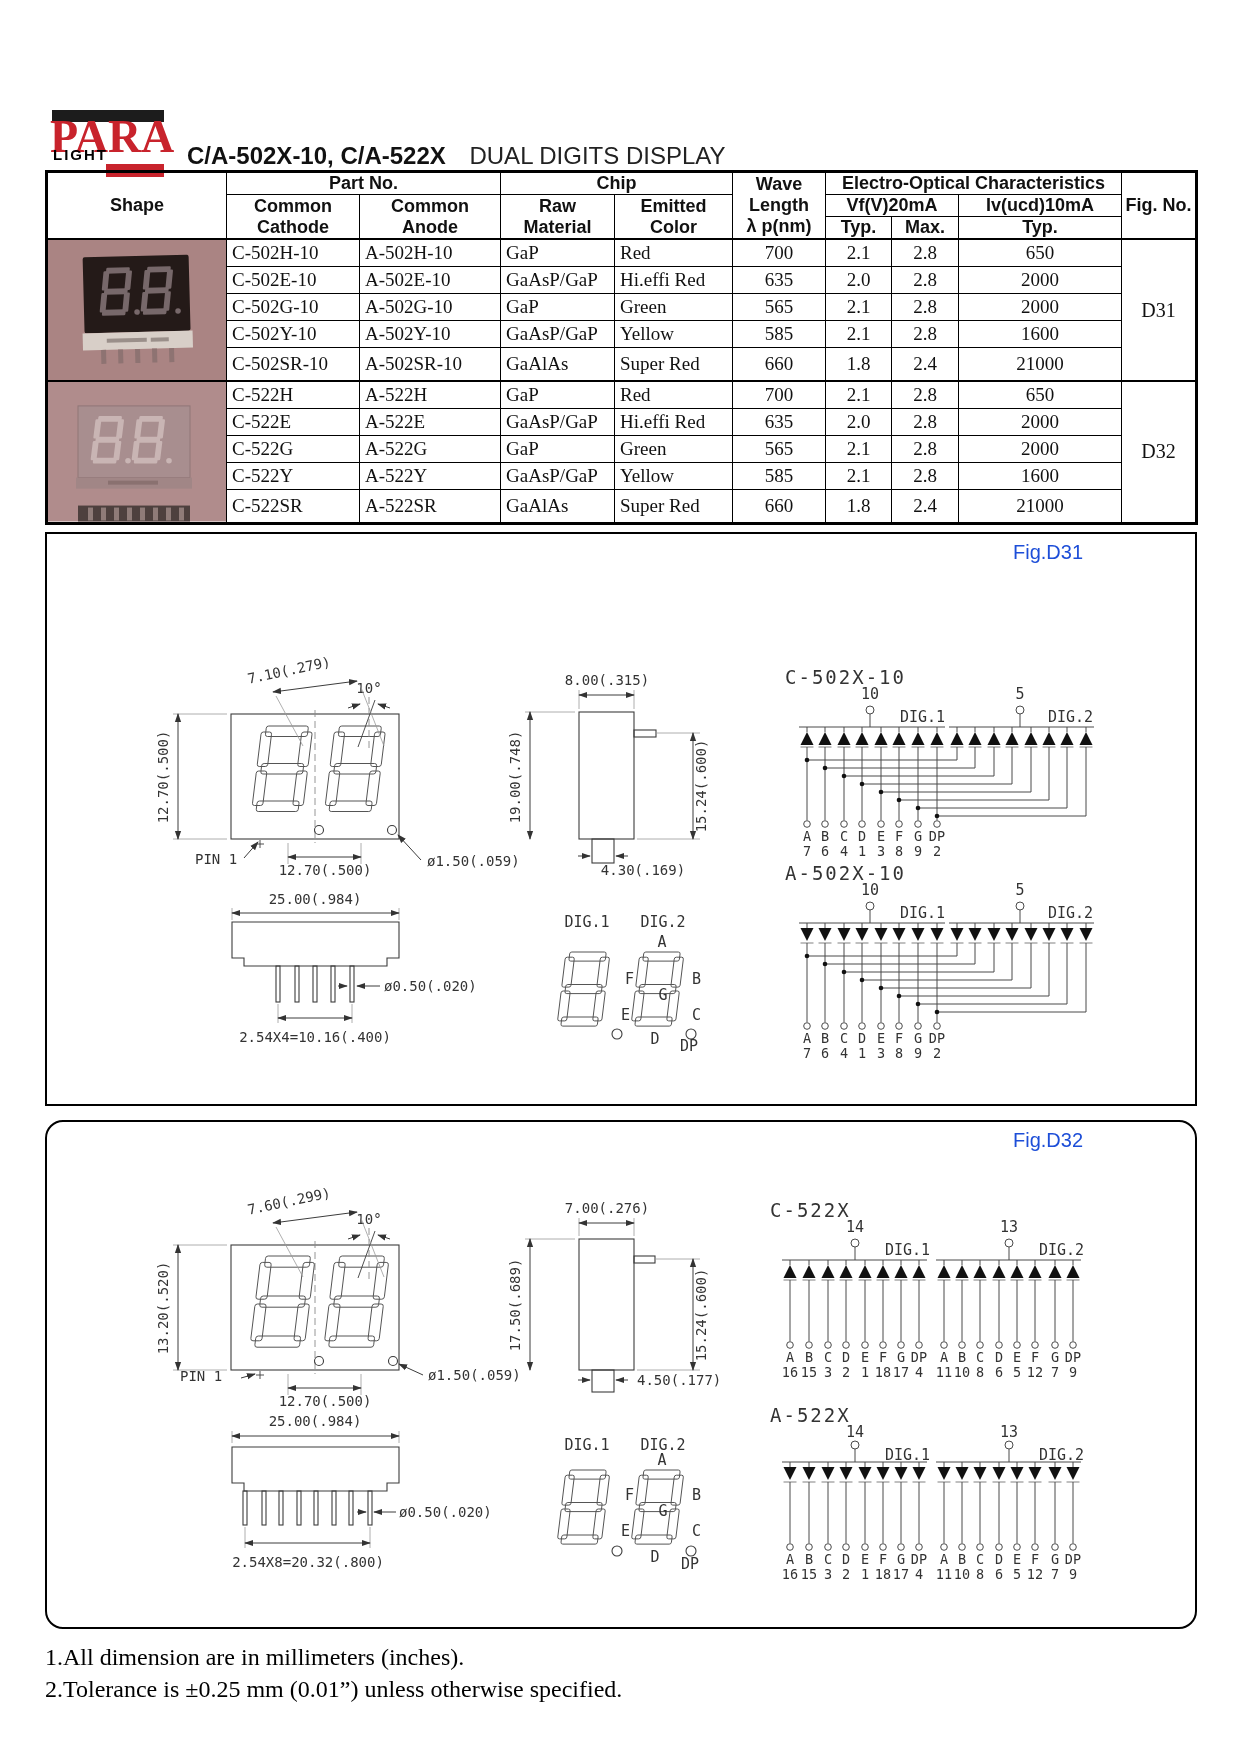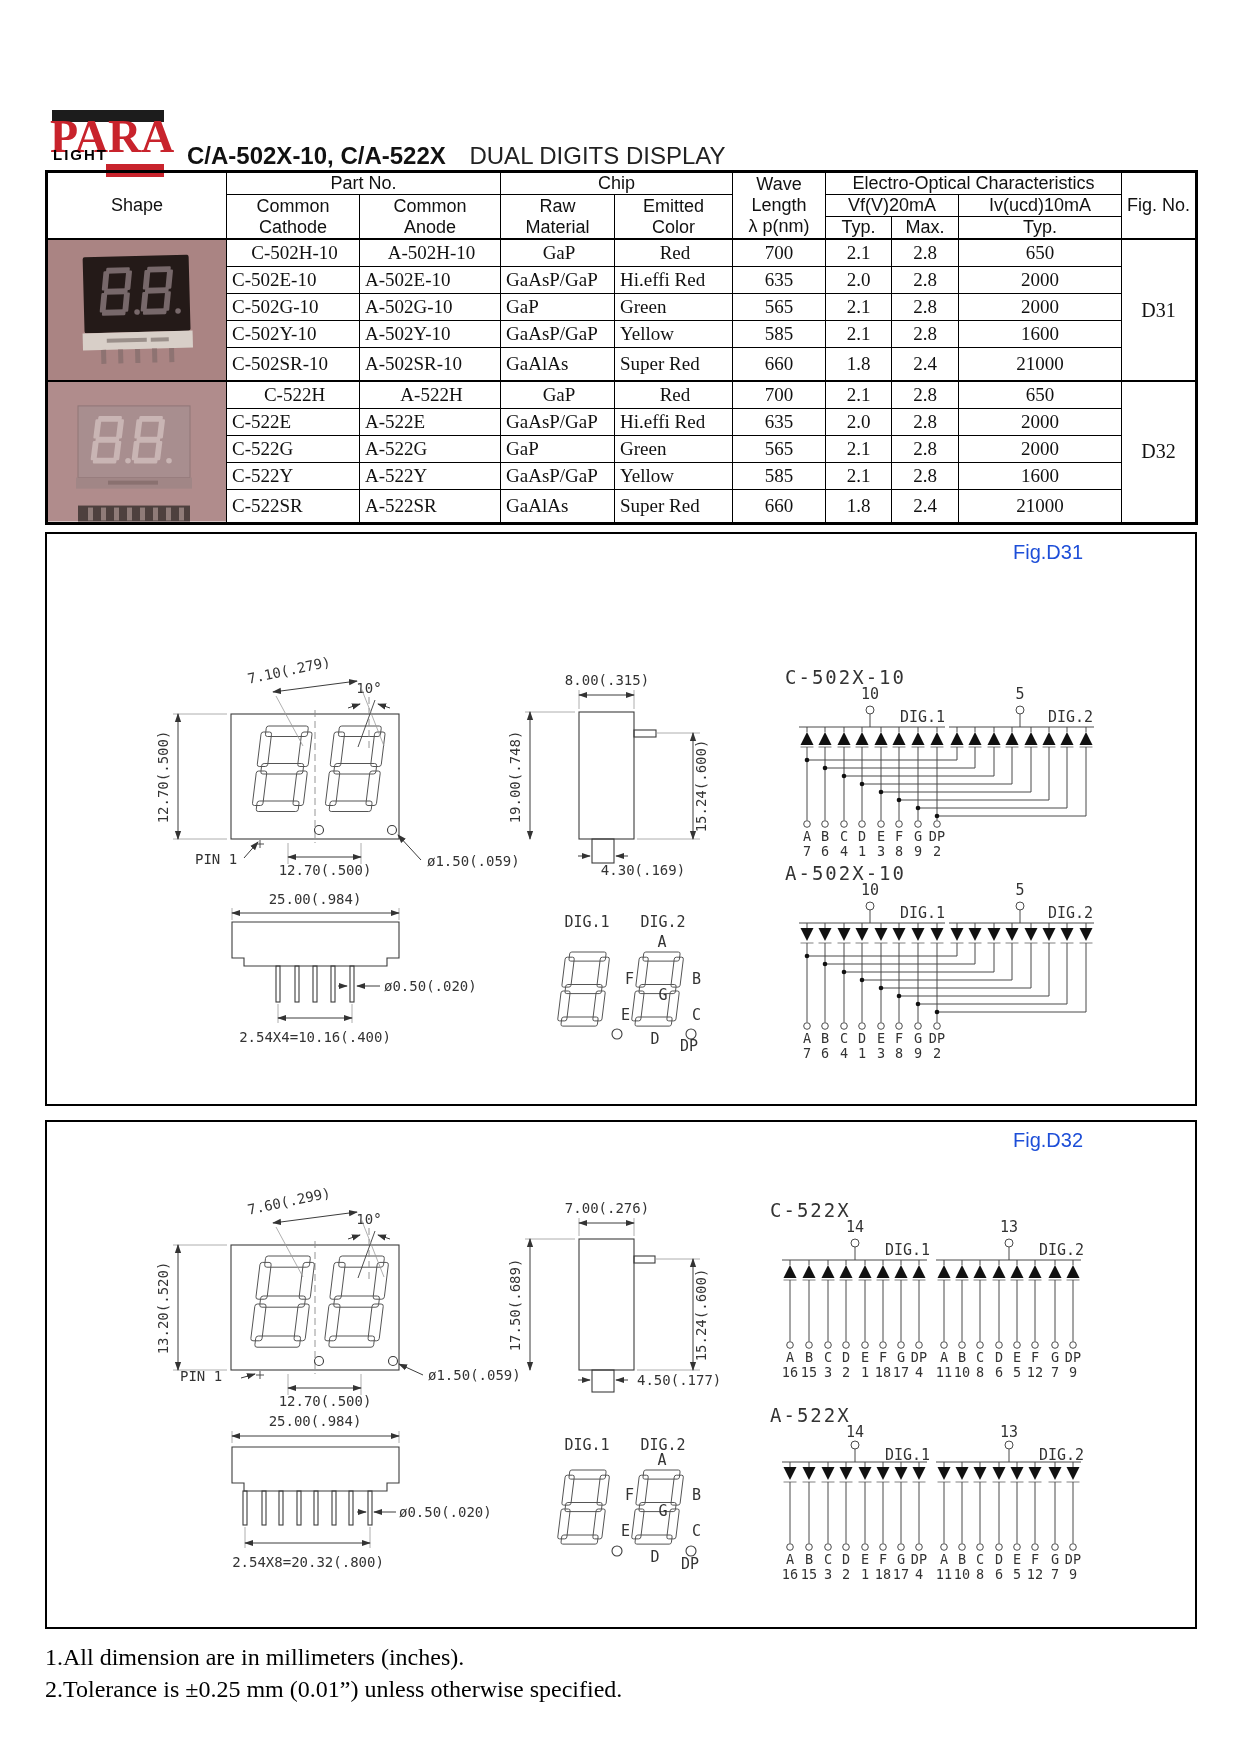--- a/index.html
+++ b/index.html
@@ -14,35 +14,35 @@
   .logo-redbar{position:absolute;left:106px;top:164px;width:58px;height:13px;background:#c8232c;}
   
   .title{position:absolute;left:187px;top:142px;font-size:24px;white-space:nowrap;}
   .title .pn{font-weight:bold;margin-top:8px;}
   .title .desc{margin-left:17px;font-weight:normal;color:#222;}
   
   #spec-table-wrap{position:absolute;left:45px;top:170px;}
   table{border-collapse:collapse;table-layout:fixed;width:1150px;}
   table,th,td{border:1px solid #000;}
   table{border:3px solid #000;}
-  th{font-family:"Liberation Sans",sans-serif;font-weight:normal;font-size:18px;
+  th{font-family:"Liberation Sans",sans-serif;font-weight:bold;font-size:18px;
      padding:0 2px;text-align:center;vertical-align:middle;white-space:pre-line;line-height:21px;}
   td{font-family:"Liberation Serif",serif;font-size:19px;padding:0 2px;vertical-align:middle;}
   tr.h1{height:22px}tr.h2{height:22px}tr.h3{height:22px}
   tr.row{height:27px} tr.srrow{height:34px}
-  tr.gfirst td{border-top:2.5px solid #000;text-align:center;}
+  tr.gfirst td{border-top:2.5px solid #000;}
   td.c0,td.c1,td.c2,td.c3{text-align:left;padding-left:5px;}
   td.c4,td.c5,td.c6,td.c7{text-align:center;}
   td.figcell{text-align:center;font-size:20px;}
   td.shape{padding:0;position:relative;}
   td.shape svg{position:absolute;left:0;top:0;width:100%;height:100%;display:block;}
   
   .figbox{position:absolute;left:45px;width:1148px;border:2px solid #000;background:#fff;}
   #figd31{top:532px;height:570px;}
-  #figd32{top:1120px;height:505px;}
+  #figd32{top:1120px;height:505px;border-radius:18px;}
   .figlabel{position:absolute;top:7px;right:112px;font-size:20px;color:#1d4ed8;text-align:right;}
   .fig-svg{position:absolute;left:0;top:0;}
   
   .oline{fill:none;stroke:#3c3c3c;stroke-width:1.1;}
   .dashline{stroke:#8a8a8a;stroke-width:0.9;stroke-dasharray:7 4;fill:none;}
   .dim{stroke:#3c3c3c;stroke-width:1;fill:none;}
   .ext{stroke:#9a9a9a;stroke-width:0.8;}
   .thin{stroke:#3c3c3c;stroke-width:0.9;}
   .sl{stroke:#4a4a4a;stroke-width:1;}
   .bar{stroke:#b0b0b0;stroke-width:1.6;}

